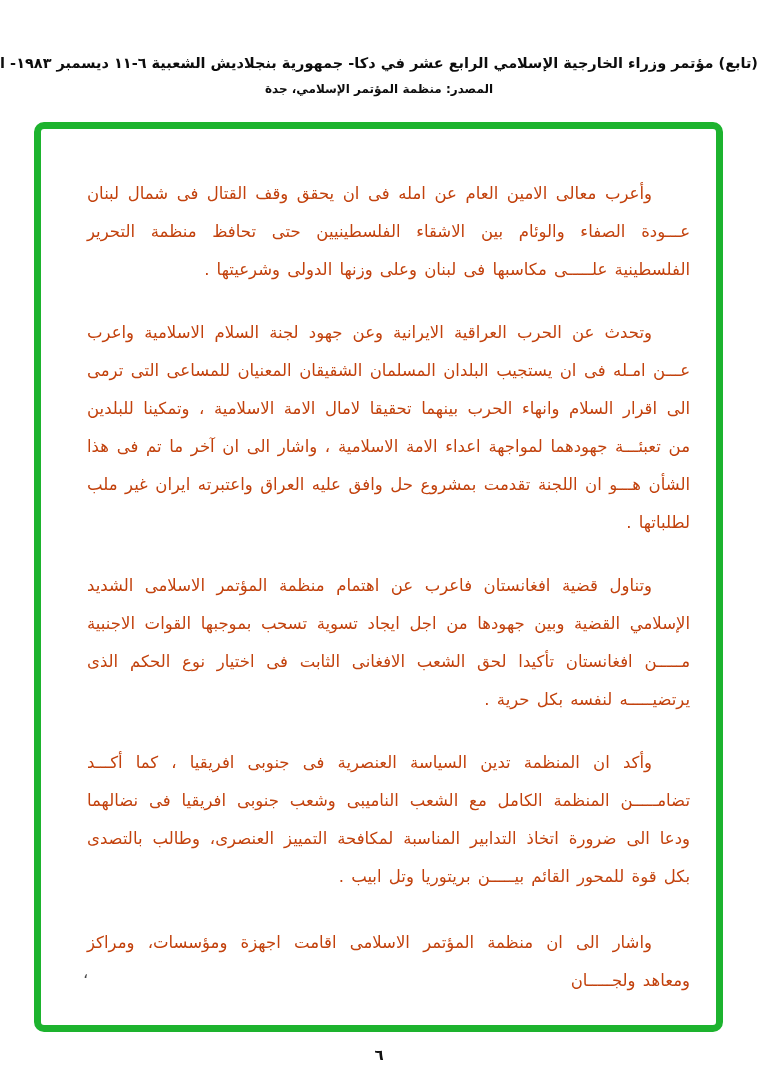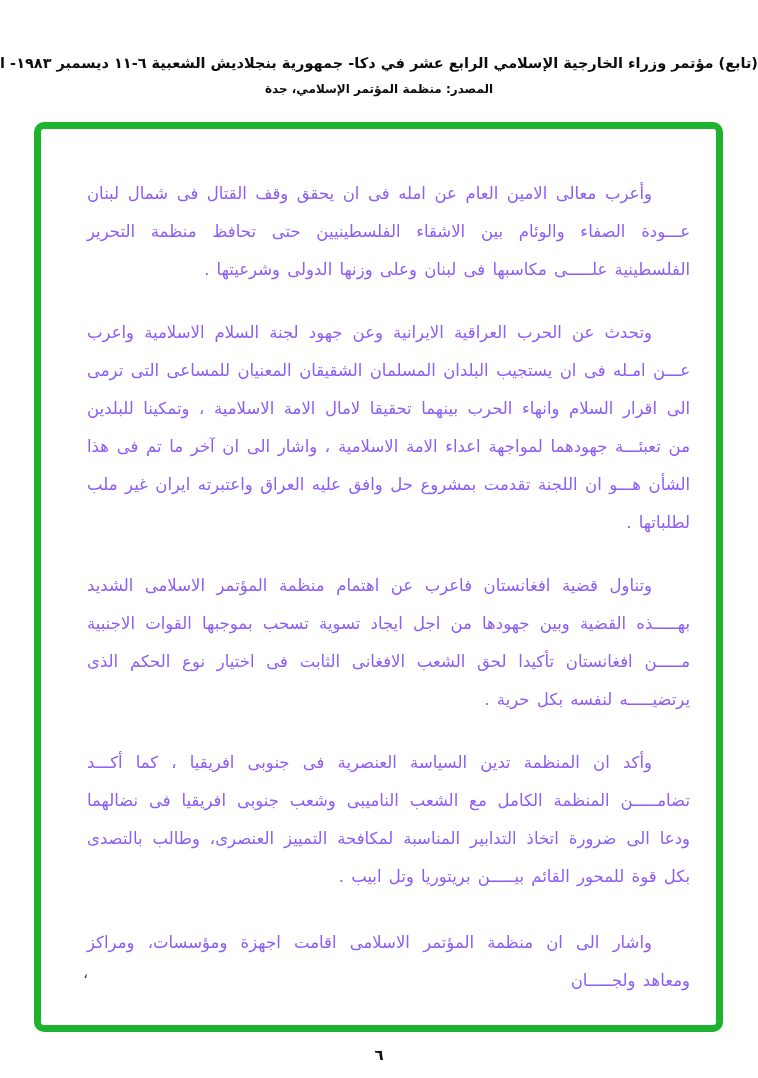--- a/index.html
+++ b/index.html
@@ -53,21 +53,21 @@
     border-radius: 10px;
     background: #ffffff;
   }
 
   
   .scan-body {
     position: absolute;
     inset: 0;
     direction: rtl;
     padding: 46px 26px 0 46px;
-    color: #8b5cf6;
+    color: #c2410c;
     font-size: 16.5px;
     line-height: 38px;
     text-align: justify;
     text-justify: inter-word;
     filter: blur(0.25px);
   }
   .scan-paragraph {
     text-indent: 38px;
     margin-bottom: 25px;
     word-spacing: 2px;
@@ -102,21 +102,21 @@
 
   <div class="doc-header">
     <div class="doc-title">(تابع) مؤتمر وزراء الخارجية الإسلامي الرابع عشر في دكا- جمهورية بنجلاديش الشعبية ٦-١١ ديسمبر ١٩٨٣- البيان الختامي</div>
     <div class="doc-source">المصدر: منظمة المؤتمر الإسلامي، جدة</div>
   </div>
 
   <div class="scan-frame">
     <div class="scan-body">
       <p class="scan-paragraph">وأعرب معالى الامين العام عن امله فى ان يحقق وقف القتال فى شمال لبنان عـــودة الصفاء والوئام بين الاشقاء الفلسطينيين حتى تحافظ منظمة التحرير الفلسطينية علـــــى مكاسبها فى لبنان وعلى وزنها الدولى وشرعيتها .</p>
       <p class="scan-paragraph">وتحدث عن الحرب العراقية الايرانية وعن جهود لجنة السلام الاسلامية واعرب عـــن امـله فى ان يستجيب البلدان المسلمان الشقيقان المعنيان للمساعى التى ترمى الى اقرار السلام وانهاء الحرب بينهما تحقيقا لامال الامة الاسلامية ، وتمكينا للبلدين من تعبئـــة جهودهما لمواجهة اعداء الامة الاسلامية ، واشار الى ان آخر ما تم فى هذا الشأن هـــو ان اللجنة تقدمت بمشروع حل وافق عليه العراق واعتبرته ايران غير ملب لطلباتها .</p>
-      <p class="scan-paragraph">وتناول قضية افغانستان فاعرب عن اهتمام منظمة المؤتمر الاسلامى الشديد بهـــــذه القضية وبين جهودها من اجل ايجاد تسوية تسحب بموجبها القوات الاجنبية مـــــن افغانستان تأكيدا لحق الشعب الافغانى الثابت فى اختيار نوع الحكم الذى يرتضيـــــه لنفسه بكل حرية .</p>
+      <p class="scan-paragraph">وتناول قضية افغانستان فاعرب عن اهتمام منظمة المؤتمر الاسلامى الشديد الإسلامي القضية وبين جهودها من اجل ايجاد تسوية تسحب بموجبها القوات الاجنبية مـــــن افغانستان تأكيدا لحق الشعب الافغانى الثابت فى اختيار نوع الحكم الذى يرتضيـــــه لنفسه بكل حرية .</p>
       <p class="scan-paragraph">وأكد ان المنظمة تدين السياسة العنصرية فى جنوبى افريقيا ، كما أكـــد تضامـــــن المنظمة الكامل مع الشعب الناميبى وشعب جنوبى افريقيا فى نضالهما ودعا الى ضرورة اتخاذ التدابير المناسبة لمكافحة التمييز العنصرى، وطالب بالتصدى بكل قوة للمحور القائم بيـــــن بريتوريا وتل ابيب .</p>
       <p class="scan-paragraph">واشار الى ان منظمة المؤتمر الاسلامى اقامت اجهزة ومؤسسات، ومراكز ومعاهد ولجـــــان</p>
     </div>
     <span class="stray-mark">،</span>
   </div>
 
   <div class="page-number">٦</div>
 
 </div>
 

